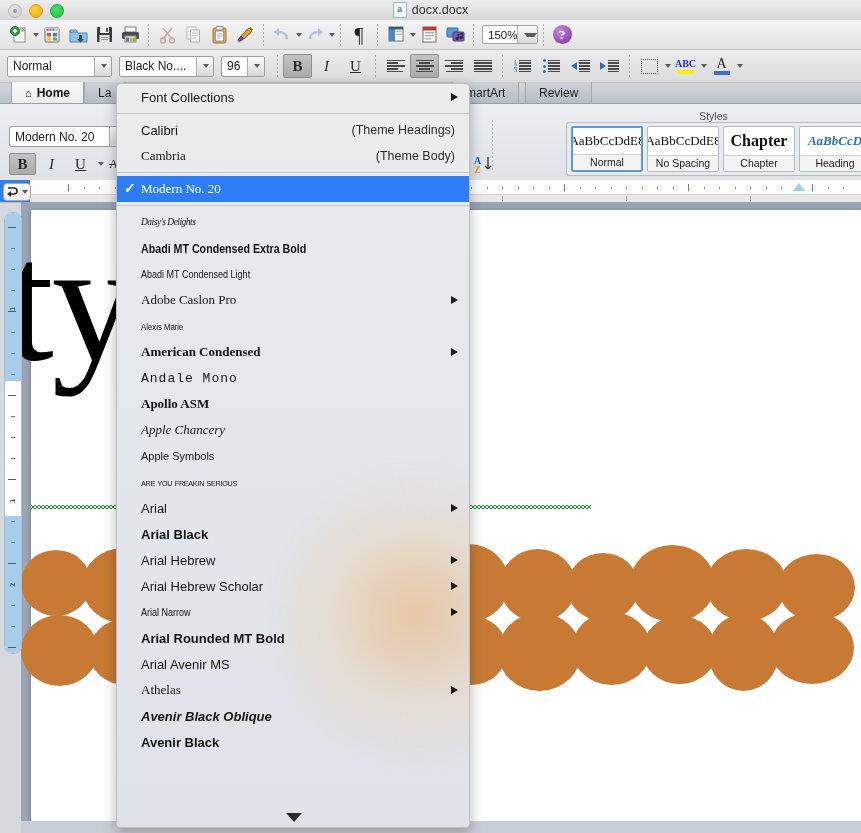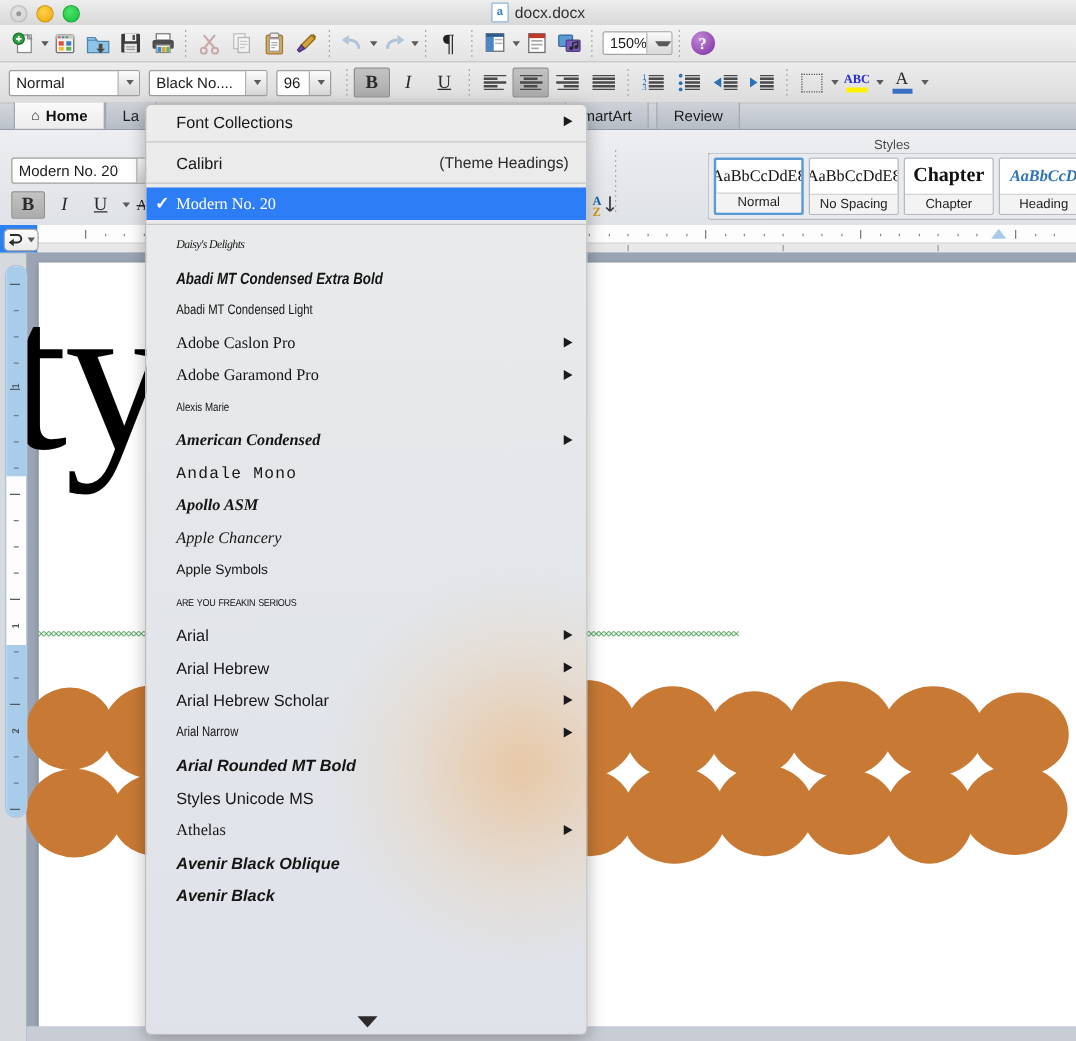--- a/index.html
+++ b/index.html
@@ -219,21 +219,21 @@
   }
   .scroll-arrow i{width:0;height:0;border-left:8px solid transparent;border-right:8px solid transparent;
      border-top:9px solid #2b2b2b;display:block;}
   .fadebot{position:absolute;left:0;bottom:0;width:354px;height:26px;
      background:linear-gradient(rgba(223,226,232,0),#dfe2e8 70%);}
 
   
   .f-serif{font-family:"Liberation Serif",serif;}
   .f-sans{font-family:"Liberation Sans",sans-serif;}
   .f-mono{font-family:"Liberation Mono",monospace;letter-spacing:1px;}
-  .f-bold{font-weight:bold;font-style:italic;}
+  .f-bold{font-weight:bold;}
   .f-ital{font-style:italic;}
   .f-script{font-family:"Liberation Serif",serif;font-style:italic;font-size:12px;}
   .f-tiny{font-size:9.5px;}
   .f-small{font-size:11px;}
 </style>
 </head>
 <body>
 
 <div class="app">
 
@@ -784,20 +784,24 @@
     <div class="mi hdr">
       <span>Font Collections</span>
       <span class="submenu-arrow"></span>
     </div>
     <div class="mdiv"></div>
 
     <div class="mi f-sans">
       <span>Calibri</span>
       <span class="right f-sans">(Theme Headings)</span>
     </div>
+    <div class="mi f-serif">
+      <span>Cambria</span>
+      <span class="right f-sans">(Theme Body)</span>
+    </div>
     <div class="mdiv"></div>
 
     <div class="mi sel f-serif">
       <span class="tick">✓</span>
       <span>Modern No. 20</span>
     </div>
     <div class="mdiv"></div>
 
     <div id="fontlist">
         <div class="mi f-script f-tiny">
@@ -806,24 +810,20 @@
         <div class="mi f-sans f-bold">
           <span style="display: inline-block; transform: scaleX(0.82); transform-origin: left center;">Abadi MT Condensed Extra Bold</span>
         </div>
         <div class="mi f-sans f-small">
           <span style="display: inline-block; transform: scaleX(0.82); transform-origin: left center;">Abadi MT Condensed Light</span>
         </div>
         <div class="mi f-serif">
           <span>Adobe Caslon Pro</span>
           <span class="submenu-arrow"></span>
         </div>
-        <div class="mi f-serif">
-          <span>Adobe Garamond Pro</span>
-          <span class="submenu-arrow"></span>
-        </div>
         <div class="mi f-sans f-tiny">
           <span style="display: inline-block; transform: scaleX(0.82); transform-origin: left center;">Alexis Marie</span>
         </div>
         <div class="mi f-serif f-bold">
           <span>American Condensed</span>
           <span class="submenu-arrow"></span>
         </div>
         <div class="mi f-mono">
           <span>Andale Mono</span>
         </div>
@@ -836,37 +836,40 @@
         <div class="mi f-sans f-small">
           <span>Apple Symbols</span>
         </div>
         <div class="mi f-sans f-small">
           <span style="font-variant: small-caps; letter-spacing: -0.3px; display: inline-block; transform: scaleX(0.9); transform-origin: left center;">are you freakin serious</span>
         </div>
         <div class="mi f-sans">
           <span>Arial</span>
           <span class="submenu-arrow"></span>
         </div>
+        <div class="mi f-sans f-bold">
+          <span>Arial Black</span>
+        </div>
         <div class="mi f-sans">
           <span>Arial Hebrew</span>
           <span class="submenu-arrow"></span>
         </div>
         <div class="mi f-sans">
           <span>Arial Hebrew Scholar</span>
           <span class="submenu-arrow"></span>
         </div>
         <div class="mi f-sans f-small">
           <span style="display: inline-block; transform: scaleX(0.82); transform-origin: left center;">Arial Narrow</span>
           <span class="submenu-arrow"></span>
         </div>
         <div class="mi f-sans f-bold">
           <span>Arial Rounded MT Bold</span>
         </div>
         <div class="mi f-sans">
-          <span>Styles Unicode MS</span>
+          <span>Arial Avenir MS</span>
         </div>
         <div class="mi f-serif">
           <span>Athelas</span>
           <span class="submenu-arrow"></span>
         </div>
         <div class="mi f-sans f-bold f-ital">
           <span>Avenir Black Oblique</span>
         </div>
         <div class="mi f-sans f-bold">
           <span>Avenir Black</span>

